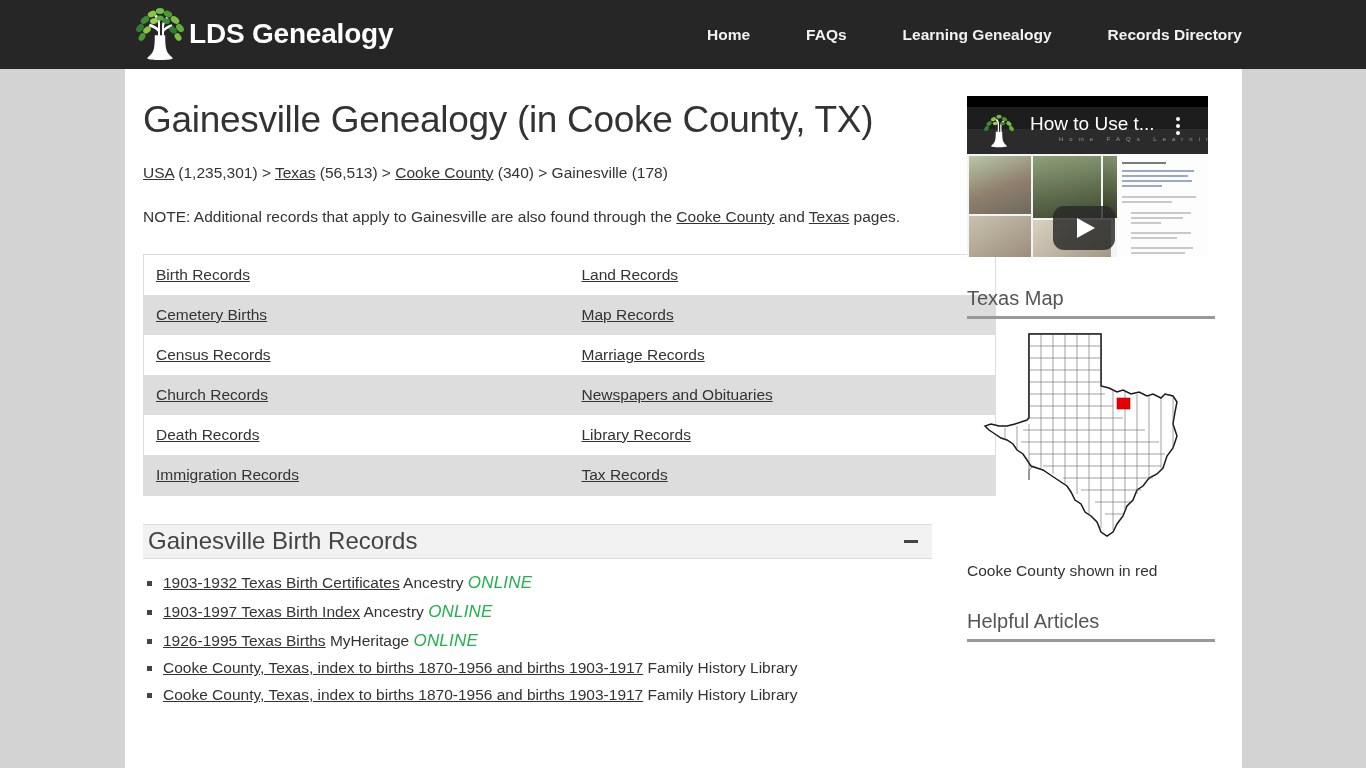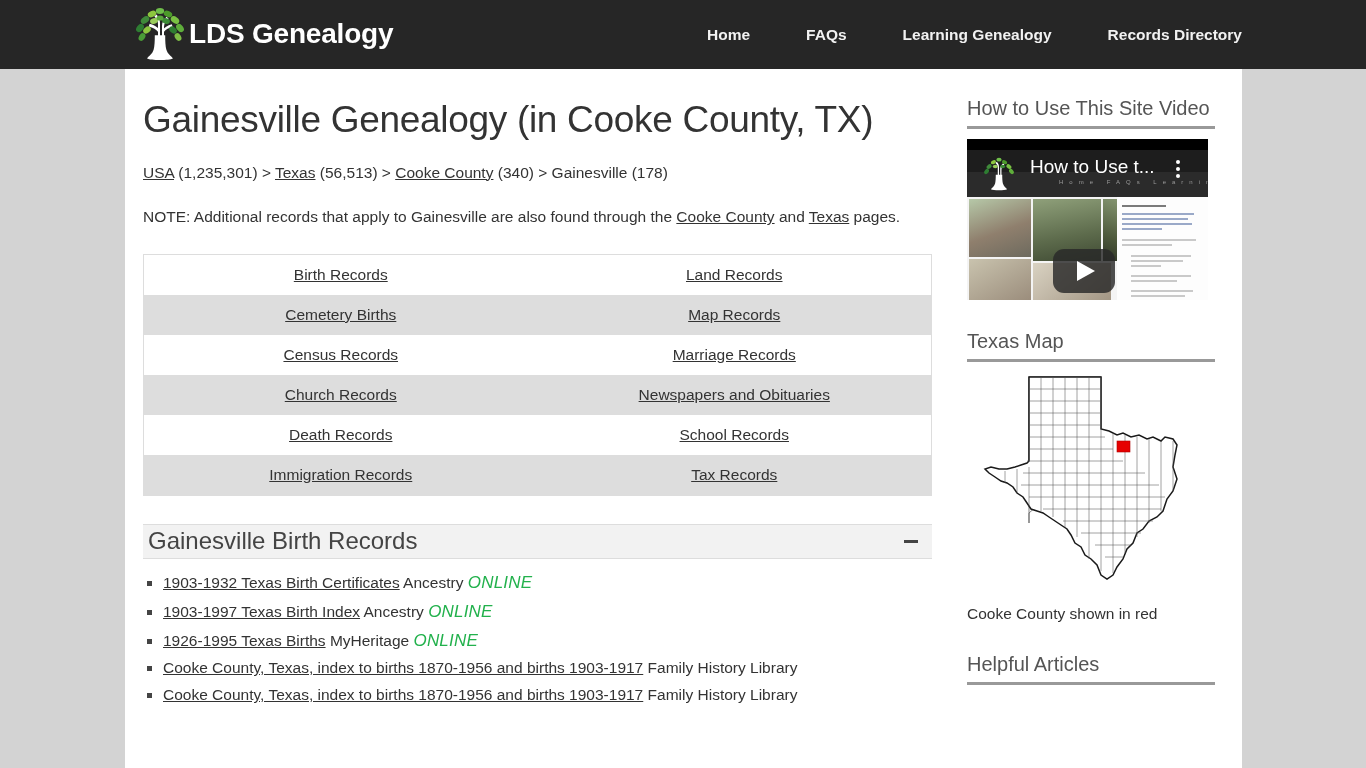--- a/index.html
+++ b/index.html
@@ -86,24 +86,23 @@
     margin-top: 23px;
     font-size: 15.5px;
     color: #333333;
     line-height: 1.45;
     max-width: 790px;
   }
 
   
   .rec-table {
     margin-top: 25px;
-    width: 789px;
+    width: 853px;
     border-collapse: collapse;
     border: 1px solid #dddddd;
-    text-align: center;
   }
   .rec-table td {
     padding: 11px 12px;
     font-size: 15.5px;
     width: 50%;
     border: none;
   }
   .rec-table tr:nth-child(even) td { background: #dddddd; }
   .rec-table tr:nth-child(odd) td { background: #ffffff; }
 
@@ -319,21 +318,21 @@
         <tr>
           <td><a href="#">Census Records</a></td>
           <td><a href="#">Marriage Records</a></td>
         </tr>
         <tr>
           <td><a href="#">Church Records</a></td>
           <td><a href="#">Newspapers and Obituaries</a></td>
         </tr>
         <tr>
           <td><a href="#">Death Records</a></td>
-          <td><a href="#">School Records</a></td>
+          <td><a href="#">Library Records</a></td>
         </tr>
         <tr>
           <td><a href="#">Immigration Records</a></td>
           <td><a href="#">Tax Records</a></td>
         </tr>
       </tbody>
     </table>
 
     <div class="section-head">
       <h2>Gainesville Birth Records</h2>
@@ -345,21 +344,20 @@
       <li><a href="#">1903-1997 Texas Birth Index</a> <span class="src">Ancestry</span> <span class="online">ONLINE</span></li>
       <li><a href="#">1926-1995 Texas Births</a> <span class="src">MyHeritage</span> <span class="online">ONLINE</span></li>
       <li><a href="#">Cooke County, Texas, index to births 1870-1956 and births 1903-1917</a> <span class="src">Family History Library</span></li>
       <li><a href="#">Cooke County, Texas, index to births 1870-1956 and births 1903-1917</a> <span class="src">Family History Library</span></li>
     </ul>
   </div>
 
   <div class="side-col">
 
     <div class="side-block">
-      <h3 class="side-title">How to Use This Site Video</h3>
 
       <div class="video-thumb">
         <div class="vt-inner">
           <div class="vt-bar"></div>
           <div class="vt-bar2"></div>
           <svg class="vt-logo" viewBox="0 0 58 56">
             <g fill="#ffffff">
               <path d="M29 54c-6 0-11-.6-13-1.6 2-2.6 5.2-4 6.6-8.6 1-3.4 1.2-9 1.2-14.6h10.4c0 5.6.2 11.2 1.2 14.6 1.4 4.6 4.6 6 6.6 8.6C40 53.4 35 54 29 54z"></path>
               <path d="M27 32V18c0-3-1-5-3.6-7.6l2-2C28 11 29 13.4 29 17v15zM31 32V20c0-3.4 1.4-6 4.6-9.2l2 2C35 15.4 33 17.4 33 21v11z"></path>
             </g>

